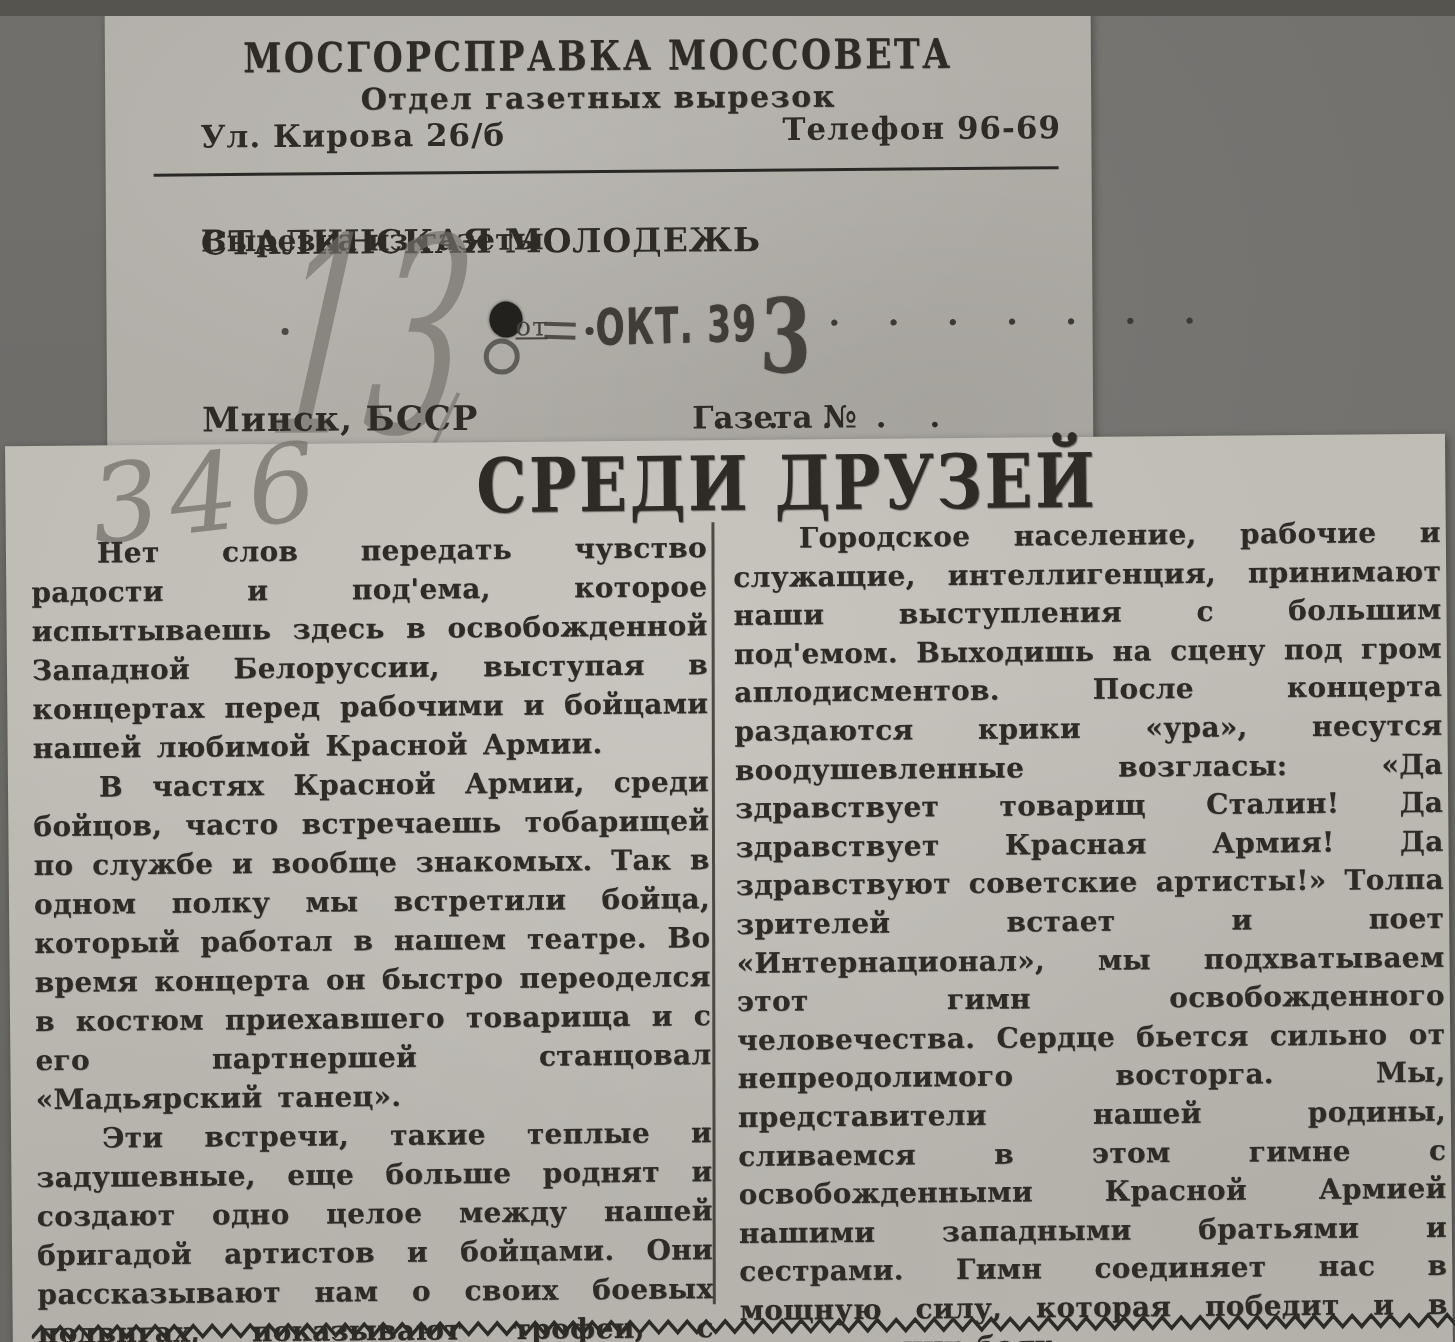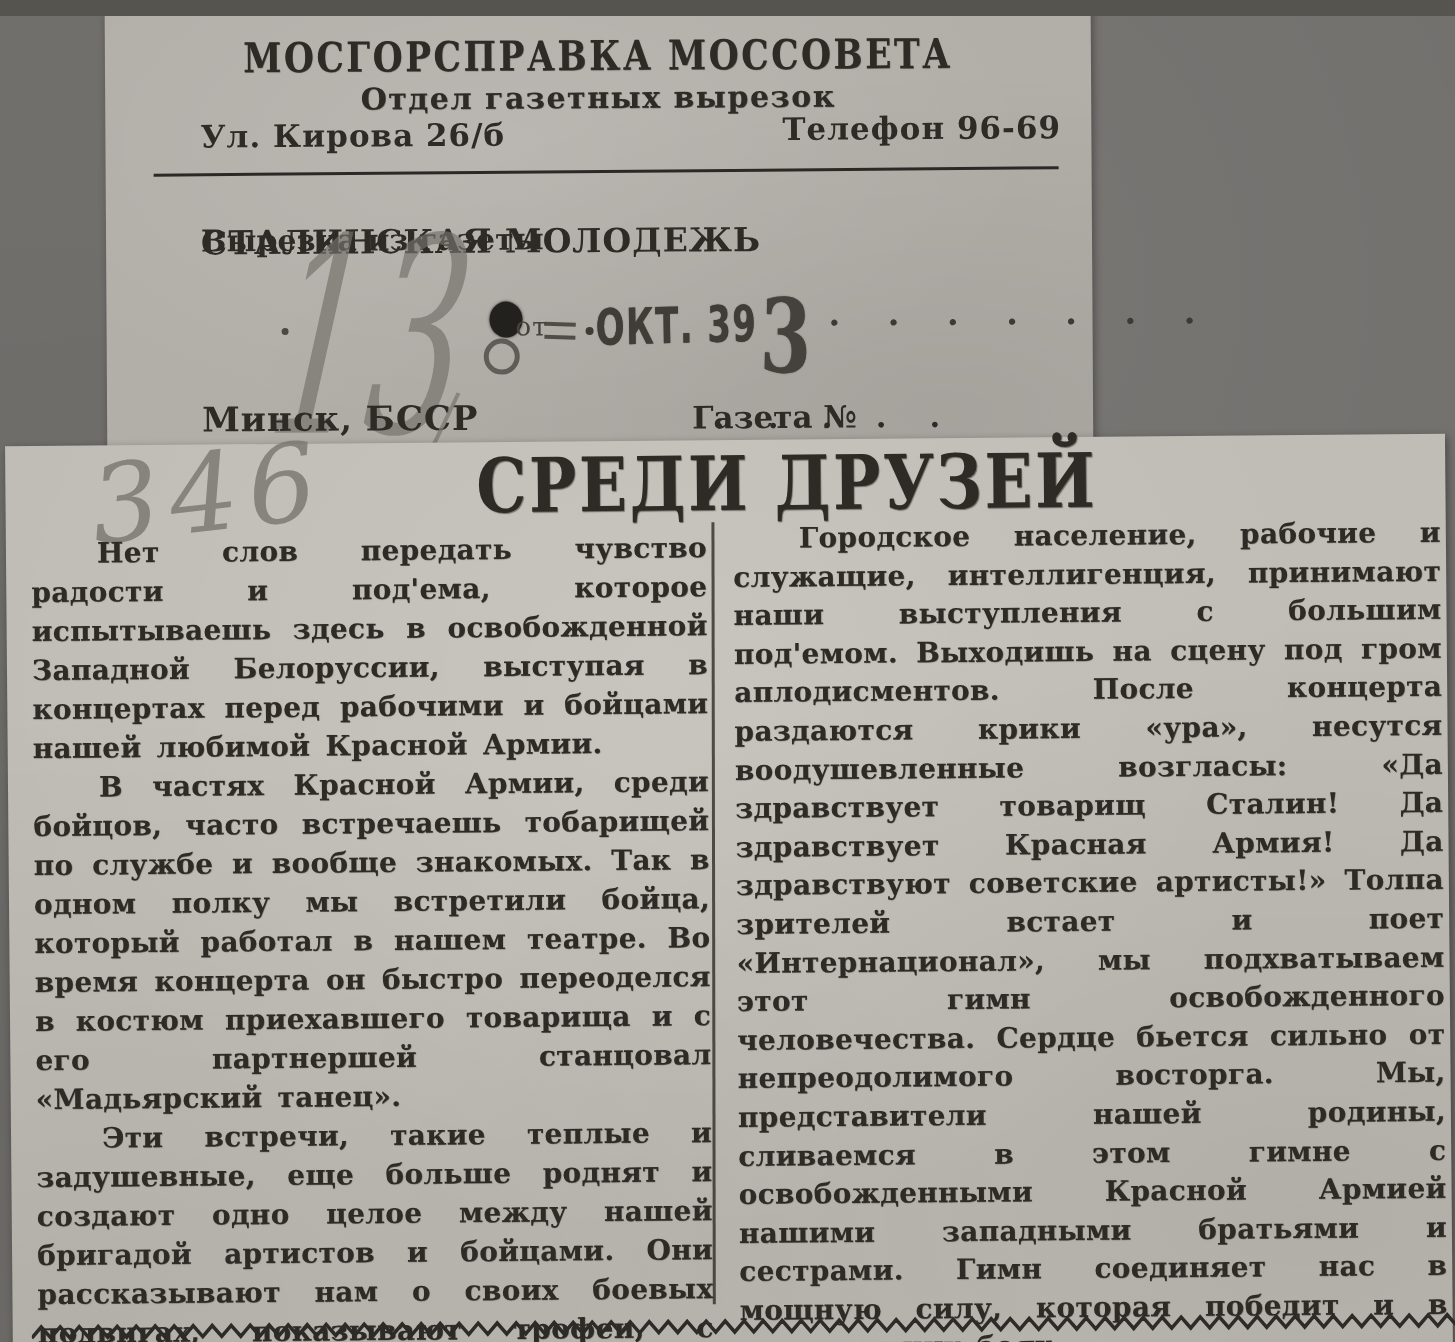--- a/index.html
+++ b/index.html
@@ -38,21 +38,21 @@
   .phone{ top:104px; left:677px; font-size:31px; font-weight:bold; letter-spacing:1px; }
   .card-rule { top:162px; left:48px; width:905px; height:3px; background:#2b2926; transform:rotate(-.12deg); }
   .clip-line { top:213px; left:95px; font-size:30px; font-weight:bold; white-space:nowrap; }
   .clip-line .np-name { position:static; font-size:33px; letter-spacing:1px; }
   
   .dot { background:#4c4945; border-radius:50%; }
   .d-left   { top:318px; left:175px; width:7px;  height:7px; }
   .d-pre    { top:319px; left:479px; width:8px;  height:8px; background:#3f3c38;}
   .ink-blot-top { top:293px; left:383px; width:33px; height:36px; border-radius:50%; background:#23211e; box-shadow:0 0 3px rgba(30,28,25,.8);}
   .ink-blot-ring{ top:330px; left:377px; width:26px; height:26px; border-radius:50%; border:5px solid #4b4843; opacity:.8;}
-  .date-prefix { top:303px; left:409px; font-size:26px; color:#45423d; letter-spacing:1px;}
+  .date-prefix { top:303px; left:409px; font-size:26px; color:#45423d; letter-spacing:1px;text-decoration:underline;}
   .stamp-equals{ top:314px; left:438px; width:31px; height:9px;
                  border-top:4px solid #403d39; border-bottom:4px solid #403d39; transform:rotate(2deg); opacity:.85;}
   .date-stamp {
     top:291px; left:489px; font-size:50px; font-weight:bold; letter-spacing:2px;
     font-family:"DejaVu Sans","Liberation Sans",sans-serif;
     color:#403d39; transform:scaleX(.68) rotate(-.8deg); transform-origin:left top;
     text-shadow:0 0 1.2px rgba(55,52,48,.9); white-space:nowrap;
   }
   .stamp-digit {
     top:268px; left:655px; font-size:102px; font-weight:bold; color:#45423e;

